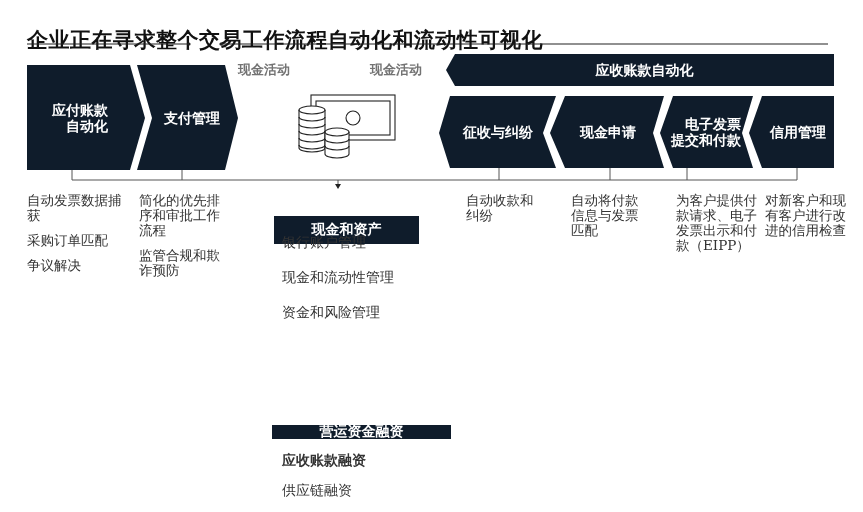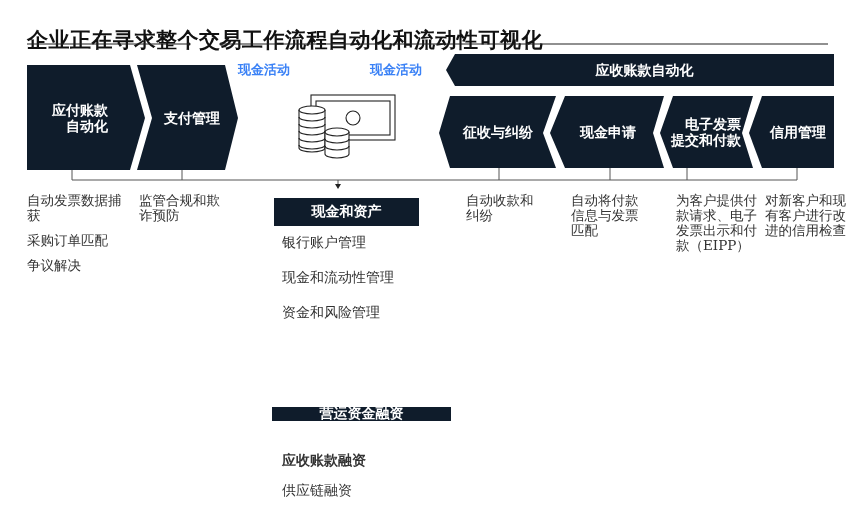--- a/index.html
+++ b/index.html
@@ -1,24 +1,24 @@
 <!DOCTYPE html>
 <html><head>
 <meta charset="utf-8">
 <style>
   html,body{margin:0;padding:0;background:#ffffff;}
   body{width:863px;height:512px;position:relative;overflow:hidden;font-family:"DejaVu Sans","Liberation Sans",sans-serif;color:#222;}
   .abs{position:absolute;margin-top:20px;}
   .title{left:27px;top:6px;font-size:21px;font-weight:bold;color:#111;letter-spacing:0.5px;white-space:nowrap;}
   .svgwrap{position:absolute;left:0;top:0;}
   .chev-label{position:absolute;color:#fff;font-weight:bold;font-size:14px;text-align:right;line-height:16px;display:flex;align-items:center;justify-content:center;}
-  .section-label{position:absolute;font-weight:bold;font-size:13px;color:#3b82f6;white-space:nowrap;}
+  .section-label{position:absolute;font-weight:bold;font-size:13px;color:#737373;white-space:nowrap;}
   .desc{position:absolute;font-family:"DejaVu Serif","Liberation Serif",serif;font-size:13.5px;line-height:15px;color:#333;}
   .desc p{margin:0 0 10px 0;}
-  .hdr-box{position:absolute;background:#0f1c2b;color:#fff;font-weight:bold;font-size:14px;display:flex;align-items:center;justify-content:center;}
+  .hdr-box{position:absolute;background:#0f1c2b;color:#fff;font-weight:bold;font-size:14px;display:flex;align-items:center;justify-content:center;margin-top:18px;}
   .list-item{position:absolute;font-family:"DejaVu Serif","Liberation Serif",serif;font-size:14px;color:#333;white-space:nowrap;}
 </style>
 </head>
 <body>
 
 <div class="abs title">企业正在寻求整个交易工作流程自动化和流动性可视化</div>
 
 <svg class="svgwrap" width="863" height="512" viewBox="0 0 863 512">
 
   <g>
@@ -88,20 +88,21 @@
   <span><span>电子发票</span><br><span>提交和付款</span></span>
 </div>
 <div class="chev-label" style="left:762px;top:122px;width:72px;height:20px;">信用管理</div>
 
 <div class="desc" style="left:27px;top:193px;width:100px;">
   <p>自动发票数据捕获</p>
   <p>采购订单匹配</p>
   <p>争议解决</p>
 </div>
 <div class="desc" style="left:139px;top:193px;width:84px;">
+  <p>简化的优先排序和审批工作流程</p>
   <p>监管合规和欺诈预防</p>
 </div>
 
 <div class="desc" style="left:466px;top:193px;width:70px;">
   <p>自动收款和纠纷</p>
 </div>
 <div class="desc" style="left:571px;top:193px;width:70px;">
   <p>自动将付款信息与发票匹配</p>
 </div>
 <div class="desc" style="left:676px;top:193px;width:84px;">

